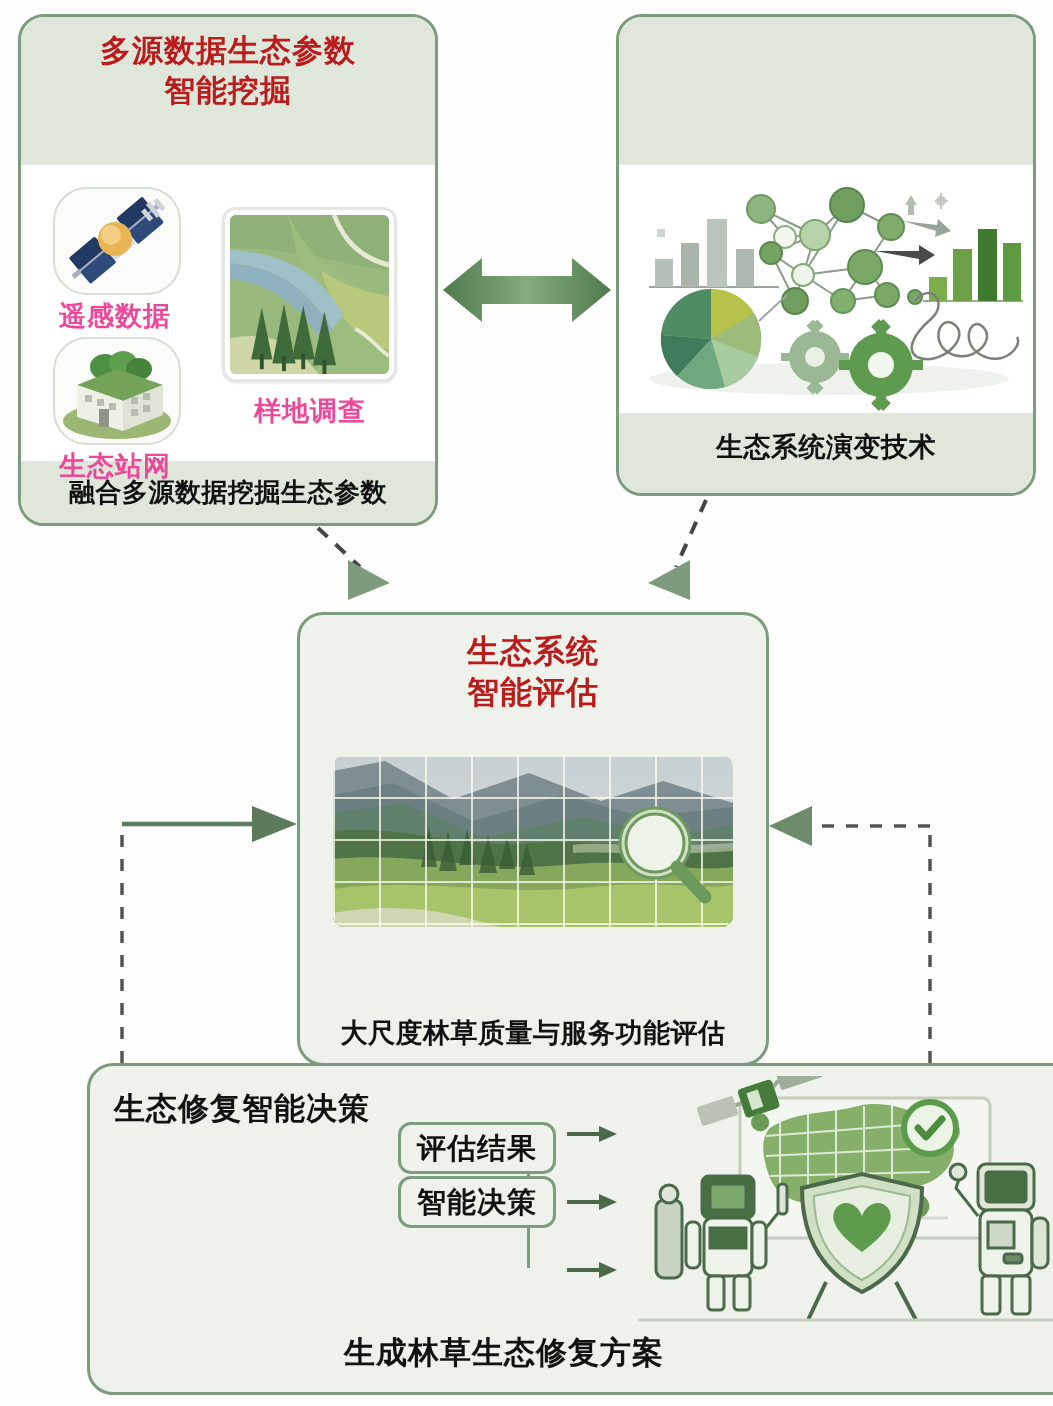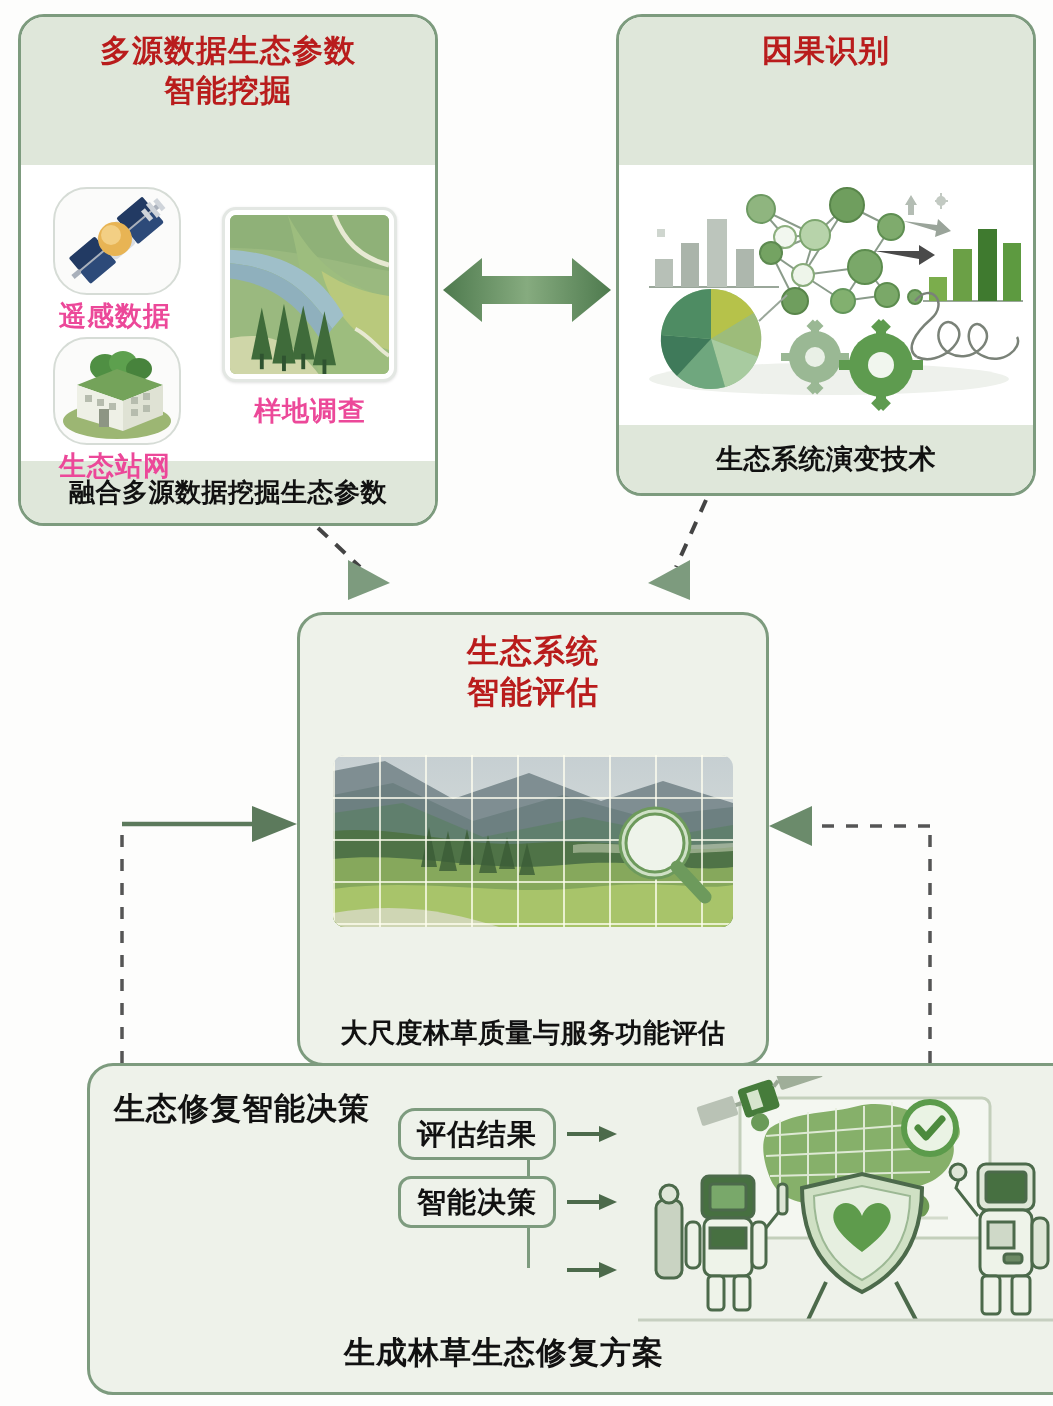--- a/index.html
+++ b/index.html
@@ -81,21 +81,21 @@
     background: #fff;
     padding: 5px;
     box-sizing: border-box;
     box-shadow: 0 1px 3px rgba(0,0,0,.12);
   }
   .photo-inner { width: 100%; height: 100%; border-radius: 6px; overflow: hidden; position: relative; }
 
   
   #panel-interpretable { left: 616px; top: 14px; width: 420px; height: 482px; }
   #panel-interpretable .panel-head { font-size: 31px; height: 122px; }
-  #panel-interpretable .panel-foot { font-size: 27px; height: 68px; line-height: 68px; }
+  #panel-interpretable .panel-foot { font-size: 27px; height: 80px; line-height: 68px; }
 
   
   #panel-assessment { left: 297px; top: 612px; width: 472px; height: 454px; }
   #panel-assessment { background: #eef2ea; }
   #panel-assessment .panel-head { background: transparent; font-size: 32px; height: 112px; padding-top: 16px; }
   #panel-assessment .panel-body { background: transparent; }
   #panel-assessment .panel-foot { background: transparent; font-size: 27px; height: 60px; line-height: 60px; }
 
   .grid-photo {
     position: absolute;
@@ -290,21 +290,20 @@
         </div>
       </div>
       <div class="icon-caption" style="left:214px; top:228px;">样地调查</div>
 
     </div>
     <div class="panel-foot">融合多源数据挖掘生态参数</div>
   </div>
 
   <div class="panel" id="panel-interpretable">
     <div class="panel-head">
-      <div>因果识别</div>
     </div>
     <div class="panel-body">
       <svg viewBox="0 0 420 250" width="420" height="250" style="position:absolute;left:0;top:6px;">
         <rect x="14" y="10" width="392" height="222" fill="#ffffff"></rect>
         <ellipse cx="210" cy="208" rx="180" ry="16" fill="#eef1ec"></ellipse>
 
         <g>
           <line x1="30" y1="116" x2="160" y2="116" stroke="#9aa79a" stroke-width="2"></line>
           <rect x="36" y="88" width="18" height="28" fill="#b7c0b7"></rect>
           <rect x="62" y="72" width="18" height="44" fill="#aab4aa"></rect>
@@ -461,21 +460,21 @@
   </div>
 
   <div class="panel" id="panel-restoration">
     <div class="panel-body">
 
       <div class="title-left" style="left:24px; top:22px;">生态修复智能决策</div>
 
       <div class="step-link" style="top:93px;  height:40px;"></div>
       <div class="step-link" style="top:160px; height:42px;"></div>
 
-      <div class="step-box" style="left:308px; top:42px;border-radius:17px;">评估结果</div>
+      <div class="step-box" style="left:308px; top:56px;">评估结果</div>
       <div class="step-box" style="left:308px; top:110px;">智能决策</div>
 
       <svg style="position:absolute;left:0;top:0;width:990px;height:332px;">
         <g fill="#4c6a4b">
           <g>
             <rect x="477" y="66" width="36" height="4"></rect>
               <path d="M 509 60 L 527 68 L 509 76 Z"></path>
           </g>
           <g>
             <rect x="477" y="134" width="36" height="4"></rect>

